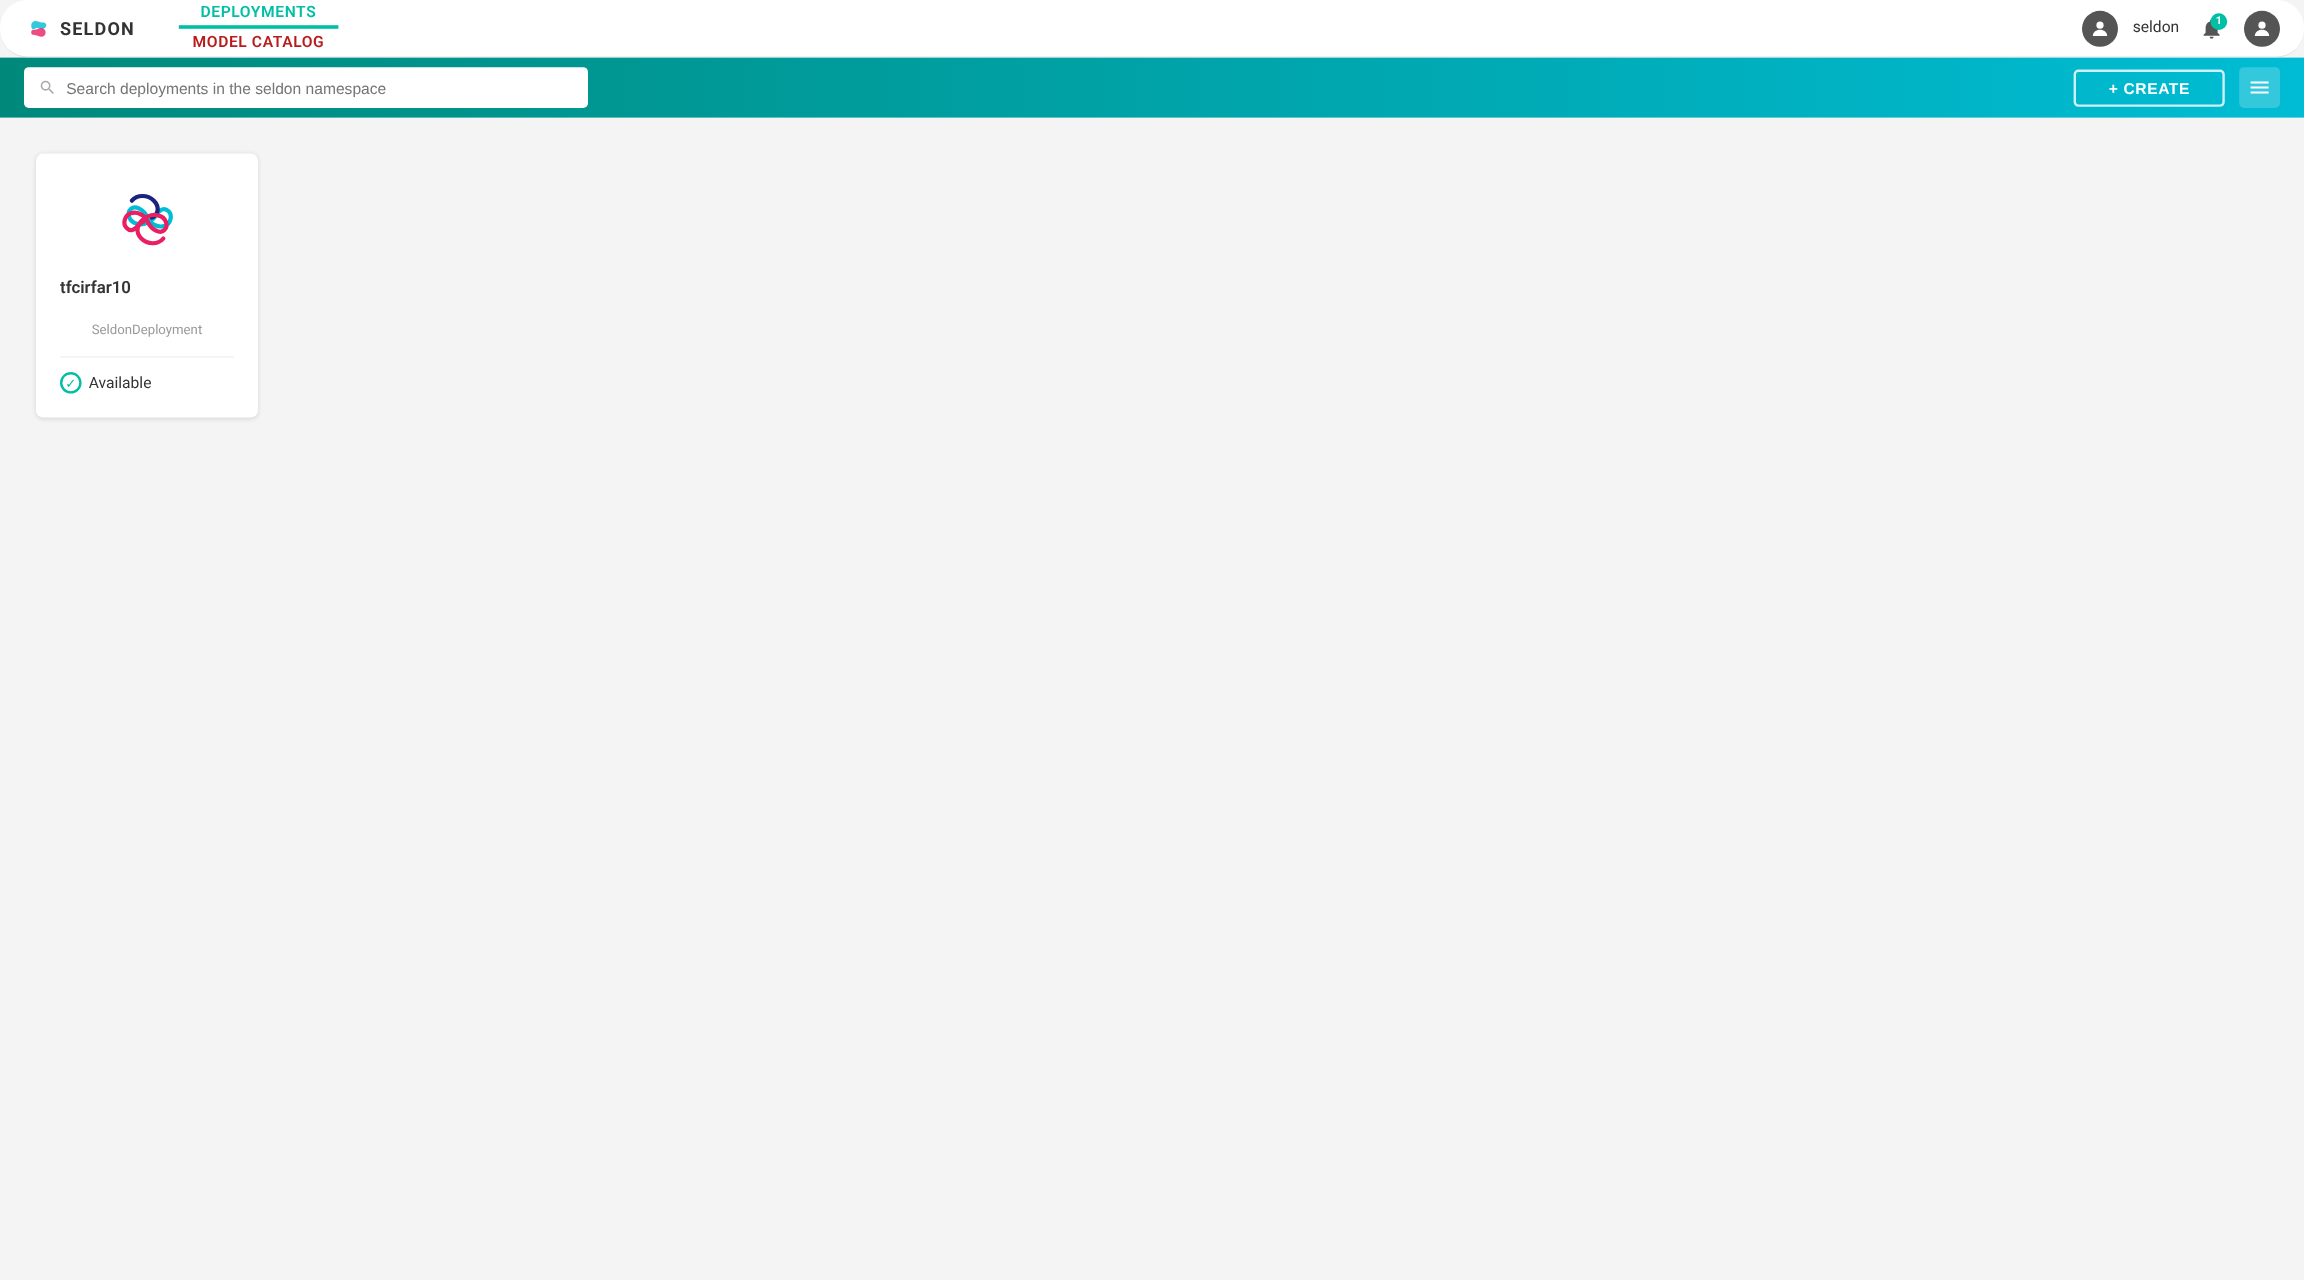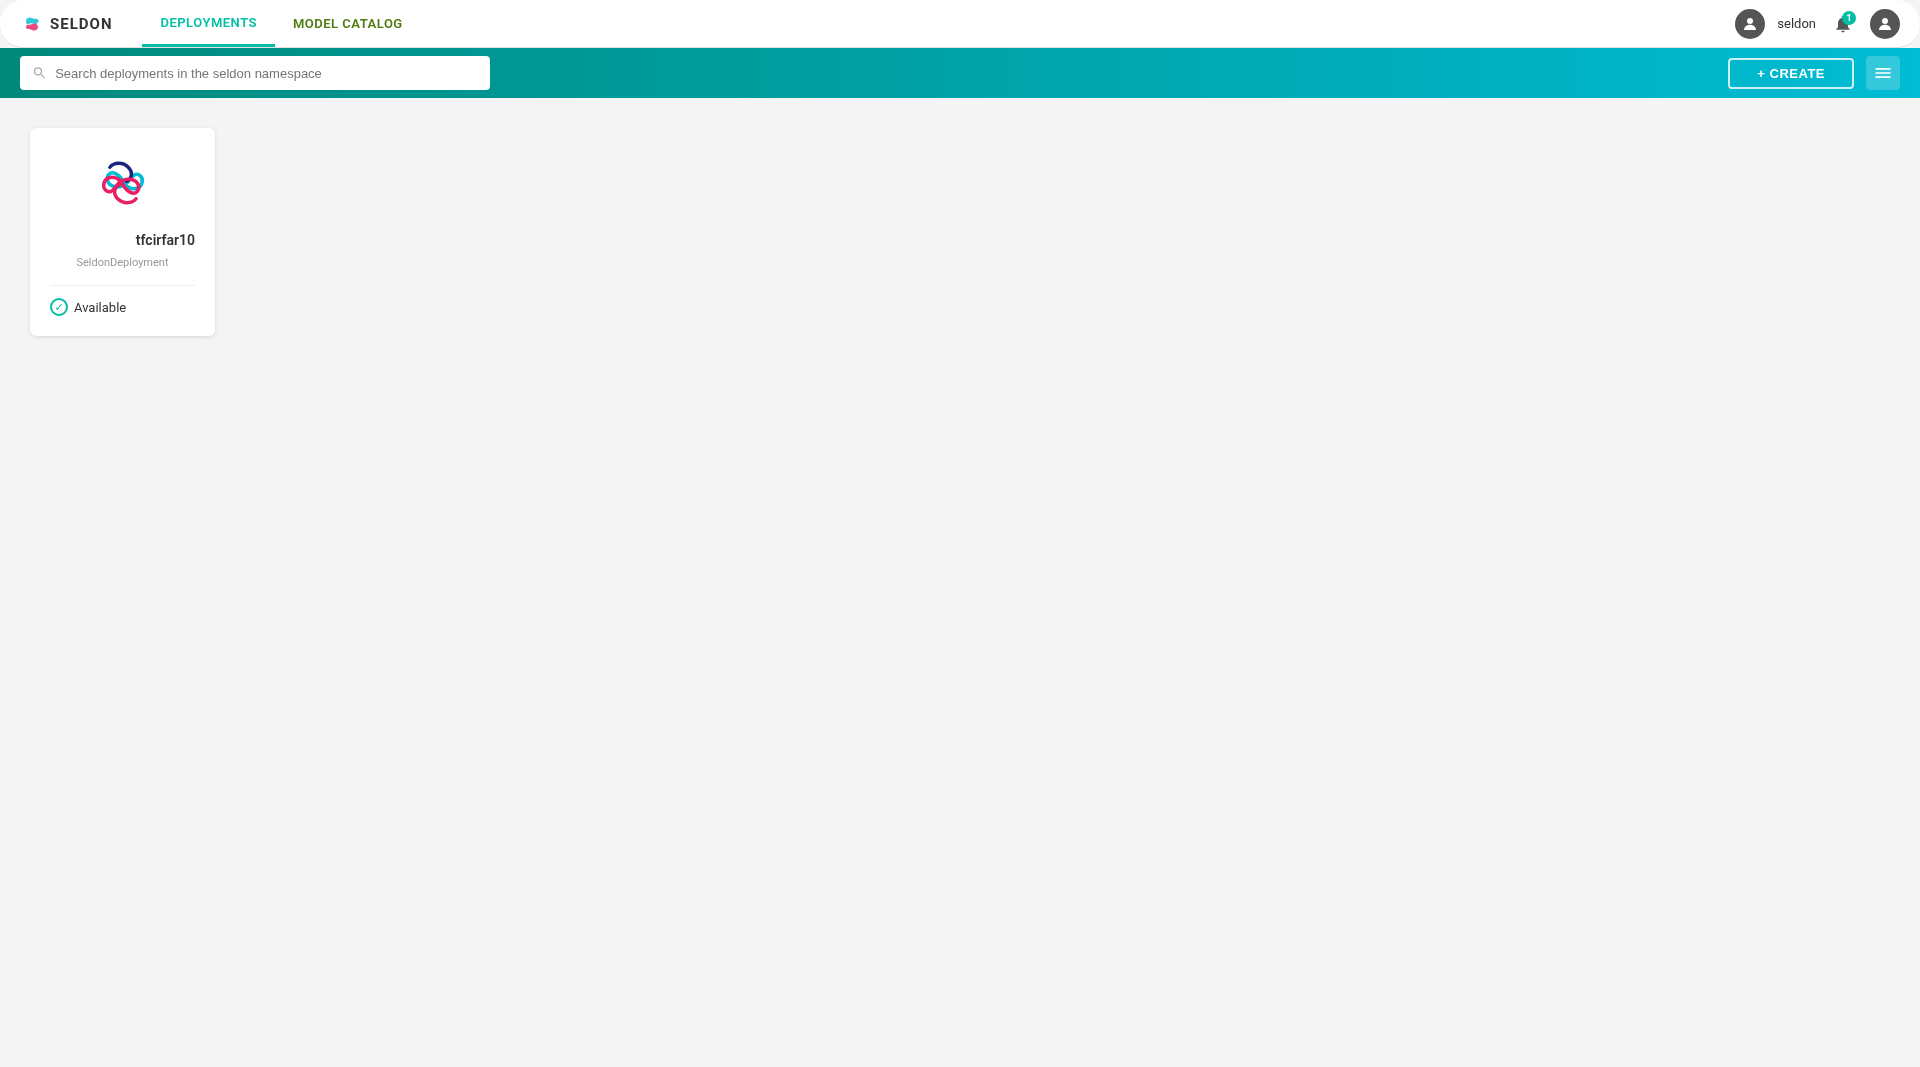--- a/index.html
+++ b/index.html
@@ -27,29 +27,30 @@
       font-size: 15px;
       font-weight: 700;
       color: #333;
       letter-spacing: 1px;
     }
     .nav-links {
       display: flex;
       align-items: center;
       gap: 0;
       height: 100%;
+      flex-direction: column;
     }
     .nav-link {
       display: flex;
       align-items: center;
       height: 100%;
       padding: 0 18px;
       font-size: 13px;
       font-weight: 600;
-      color: #4d7c0f;
+      color: #b91c1c;
       cursor: pointer;
       text-decoration: none;
       position: relative;
       letter-spacing: 0.5px;
     }
     .nav-link.active {
       color: #00bfa5;
       border-bottom: 3px solid #00bfa5;
     }
     .nav-right {
@@ -181,22 +182,22 @@
     .card-logo {
       display: flex;
       align-items: center;
       justify-content: center;
       margin-bottom: 14px;
     }
     .card-title {
       font-size: 14px;
       font-weight: 600;
       color: #333;
-      text-align: right;
-      margin-bottom: 8px;
+      text-align: left;
+      margin-bottom: 20px;
     }
     .card-type {
       font-size: 11px;
       color: #999;
       text-align: center;
       margin-bottom: 16px;
     }
     .card-divider {
       border: none;
       border-top: 1px solid #eee;

